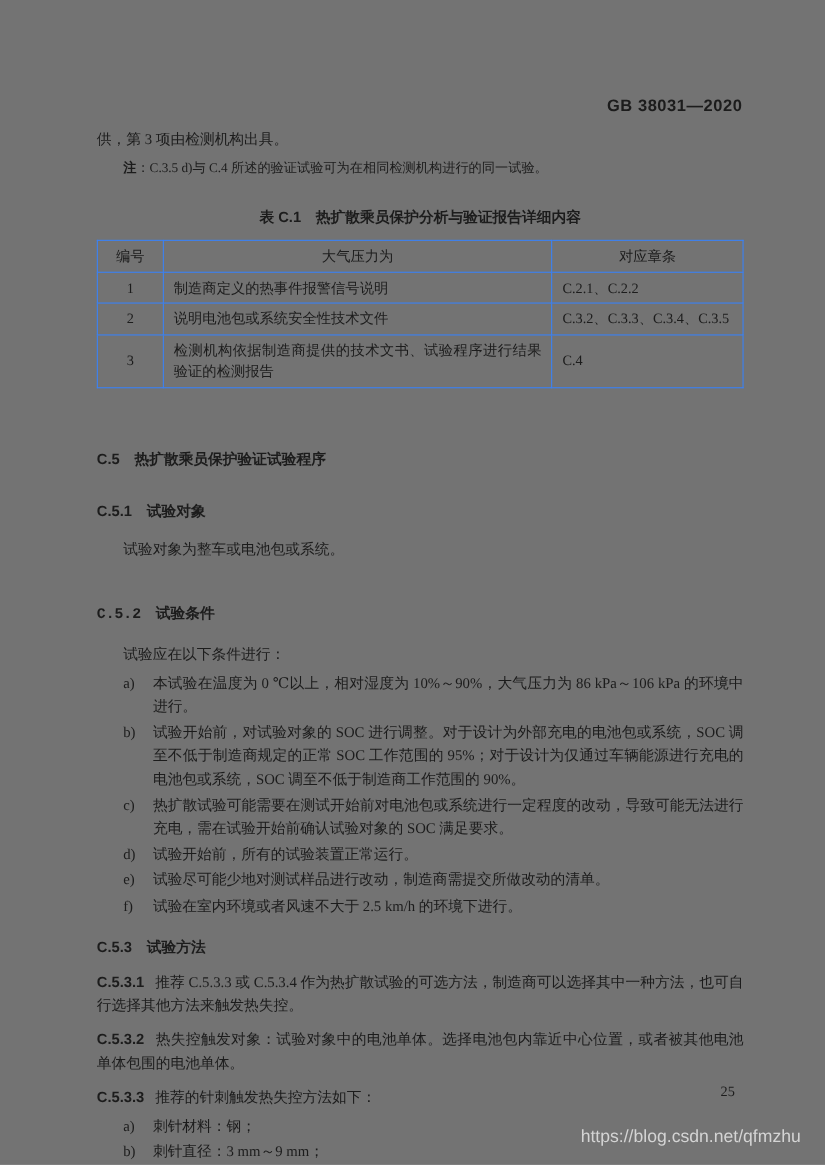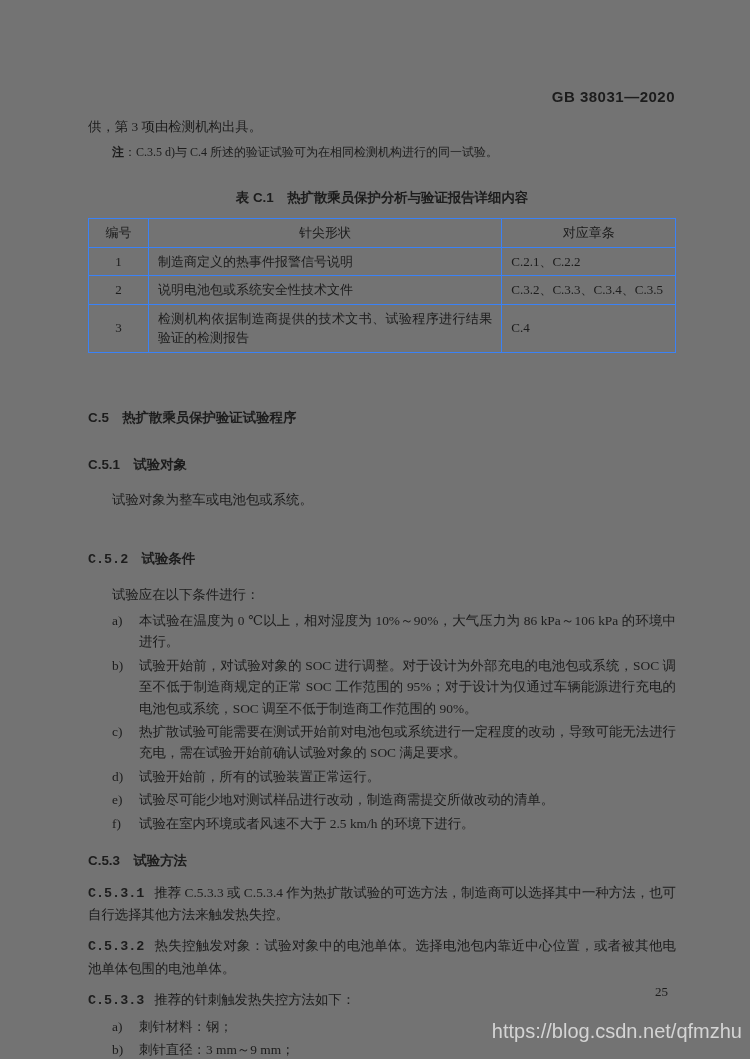--- a/index.html
+++ b/index.html
@@ -83,36 +83,36 @@
   .list-item {
     display: flex;
     margin: 2px 0 2px 24px;
   }
   .li-label {
     flex: 0 0 27px;
   }
   .li-text { flex: 1; text-align: justify; }
   .numbered-para { margin-top: 10px; }
   .numbered-para .num {
-    font-family: Liberation Mono, monospace;
+    font-family: Liberation Sans, sans-serif;
     font-weight: bold;
     margin-right: 10px;
   }
   .page-number {
     position: absolute;
     top: 984px;
     right: 82px;
     font-size: 13px;
   }
   .watermark {
     position: absolute;
-    right: 8px;
+    right: 22px;
     bottom: 14px;
     color: #d4d4d4;
-    font-size: 20px;
+    font-size: 16px;
     font-family: "Liberation Sans", "DejaVu Sans", sans-serif;
     text-align: right;
     line-height: 1.4;
   }
 </style>
 </head>
 <body>
 
 <div class="page">
 
@@ -128,21 +128,21 @@
 
     <table class="report">
       <colgroup>
         <col class="col-no">
           <col class="col-name">
           <col class="col-clause">
       </colgroup>
       <thead>
         <tr>
           <th>编号</th>
-          <th>针尖形状</th>
+          <th>大气压力为</th>
           <th>对应章条</th>
         </tr>
       </thead>
       <tbody>
         <tr>
           <td class="td-no">1</td>
           <td>制造商定义的热事件报警信号说明</td>
           <td>C.2.1、C.2.2</td>
         </tr>
         <tr>

